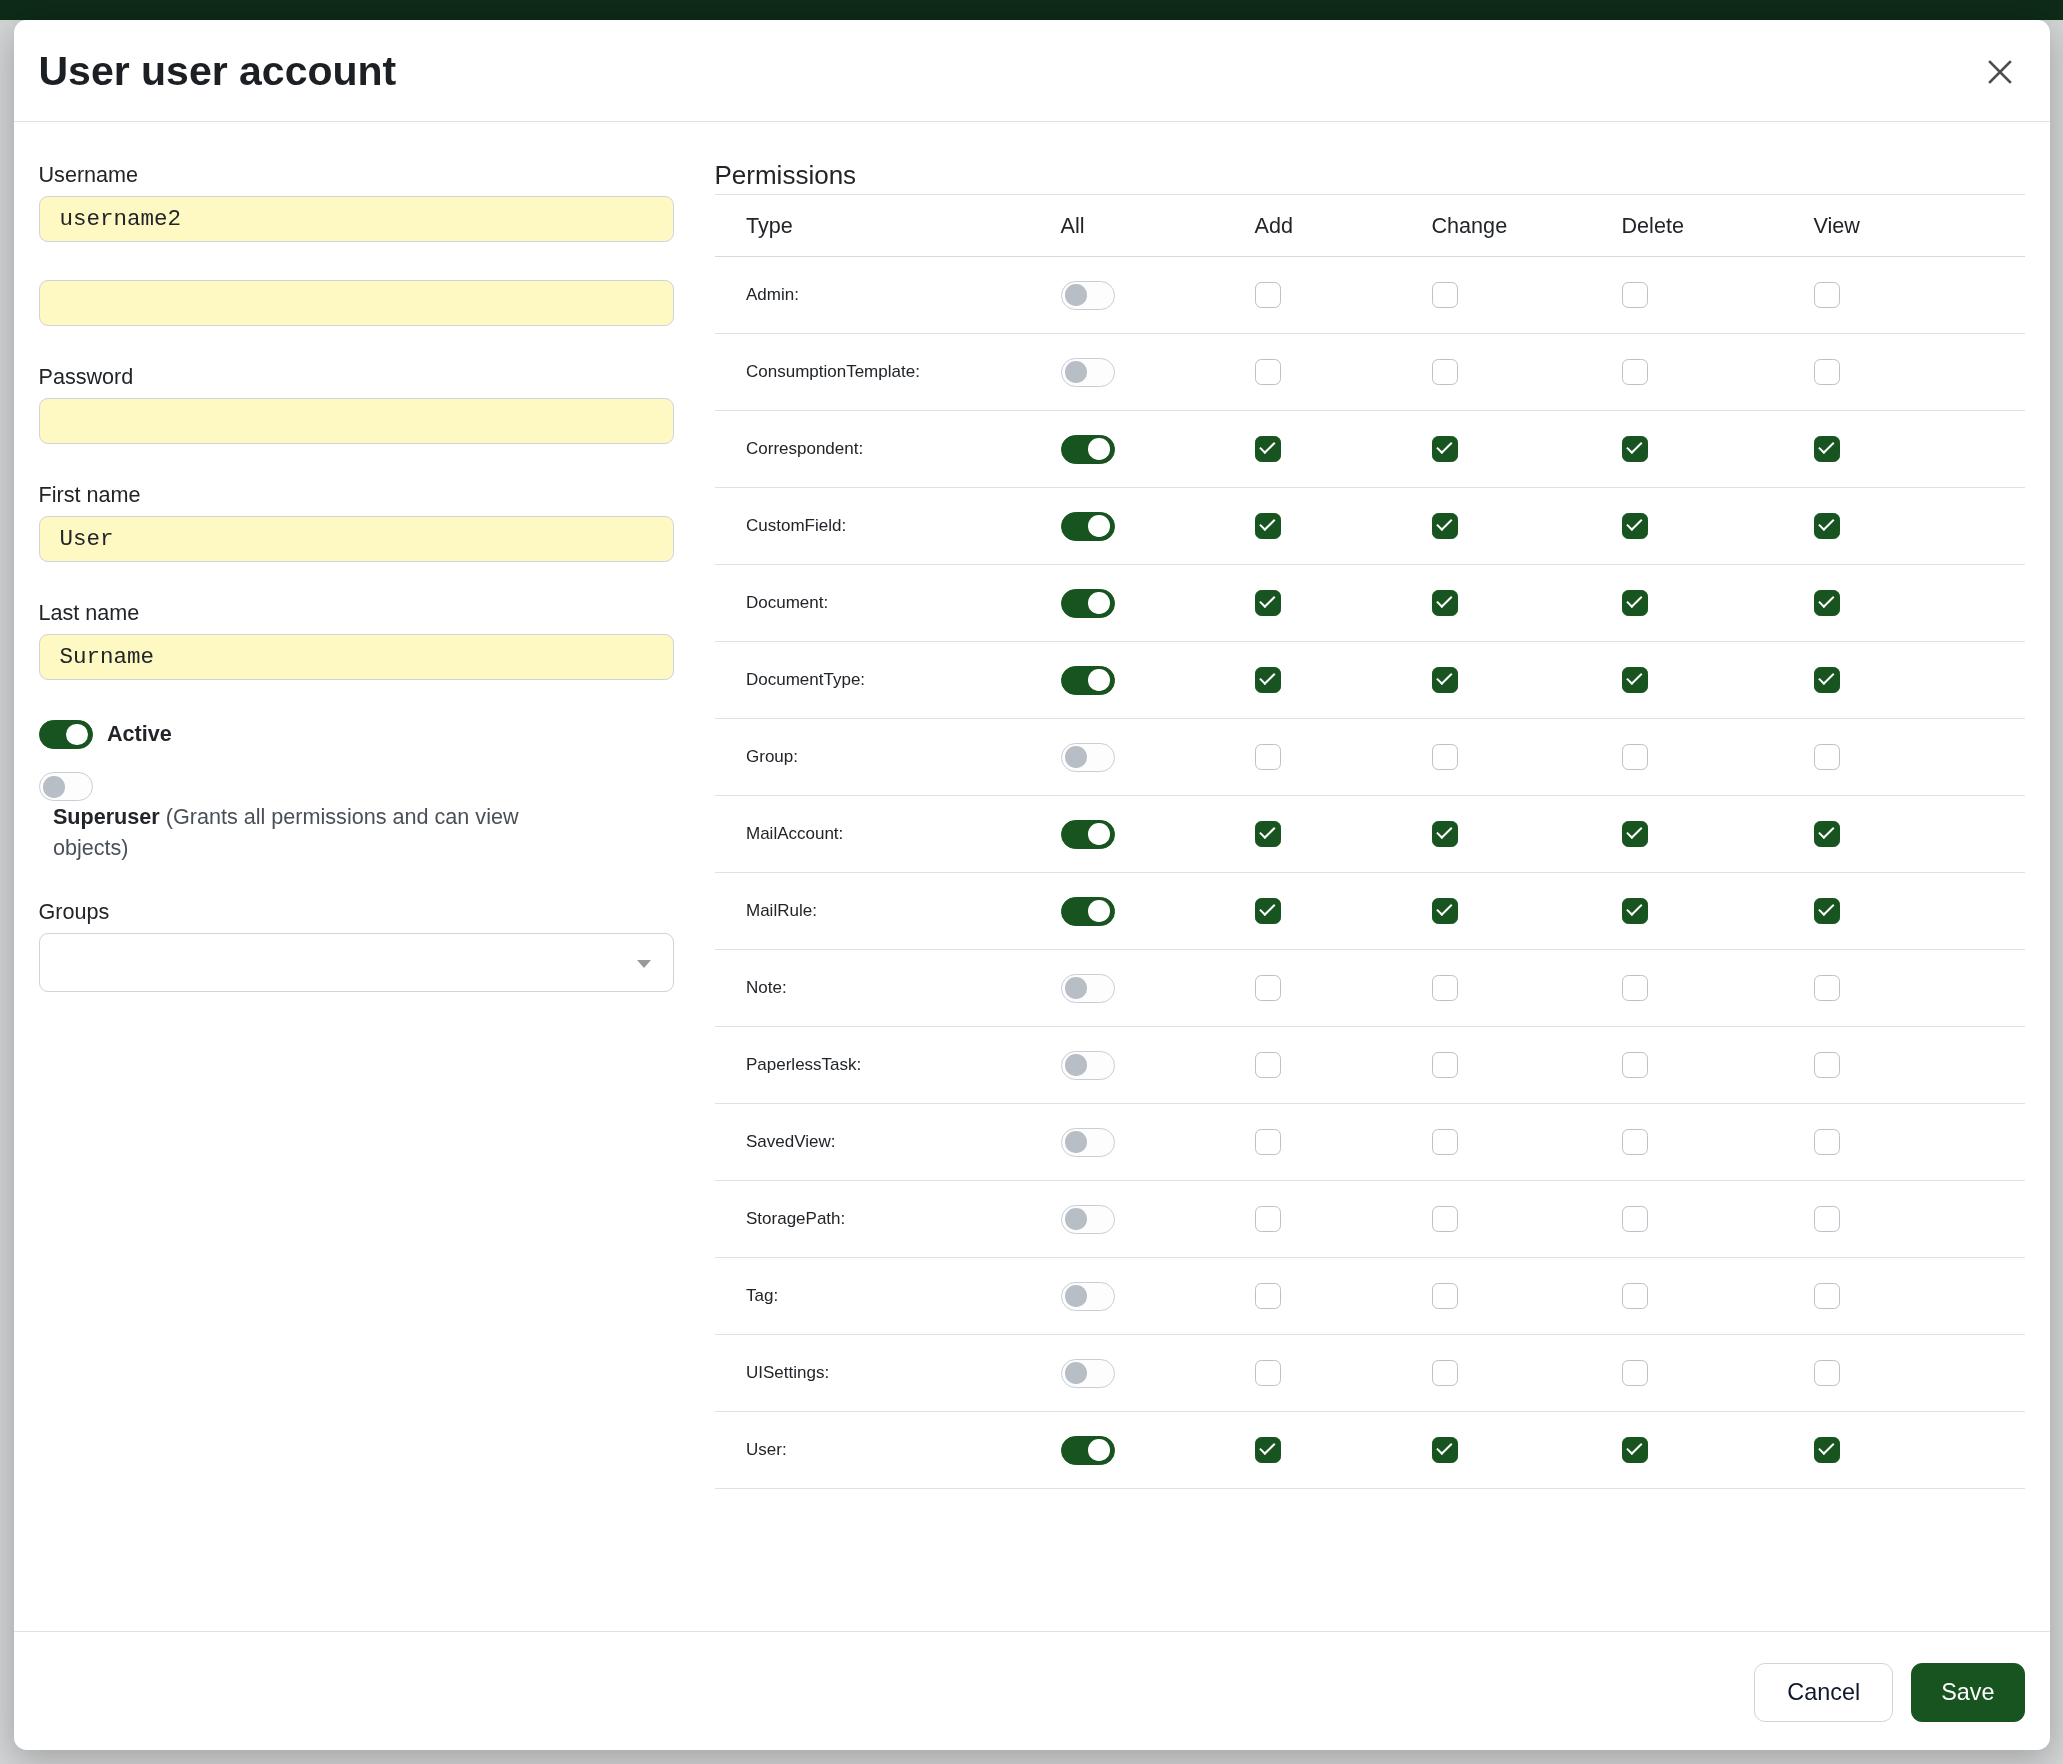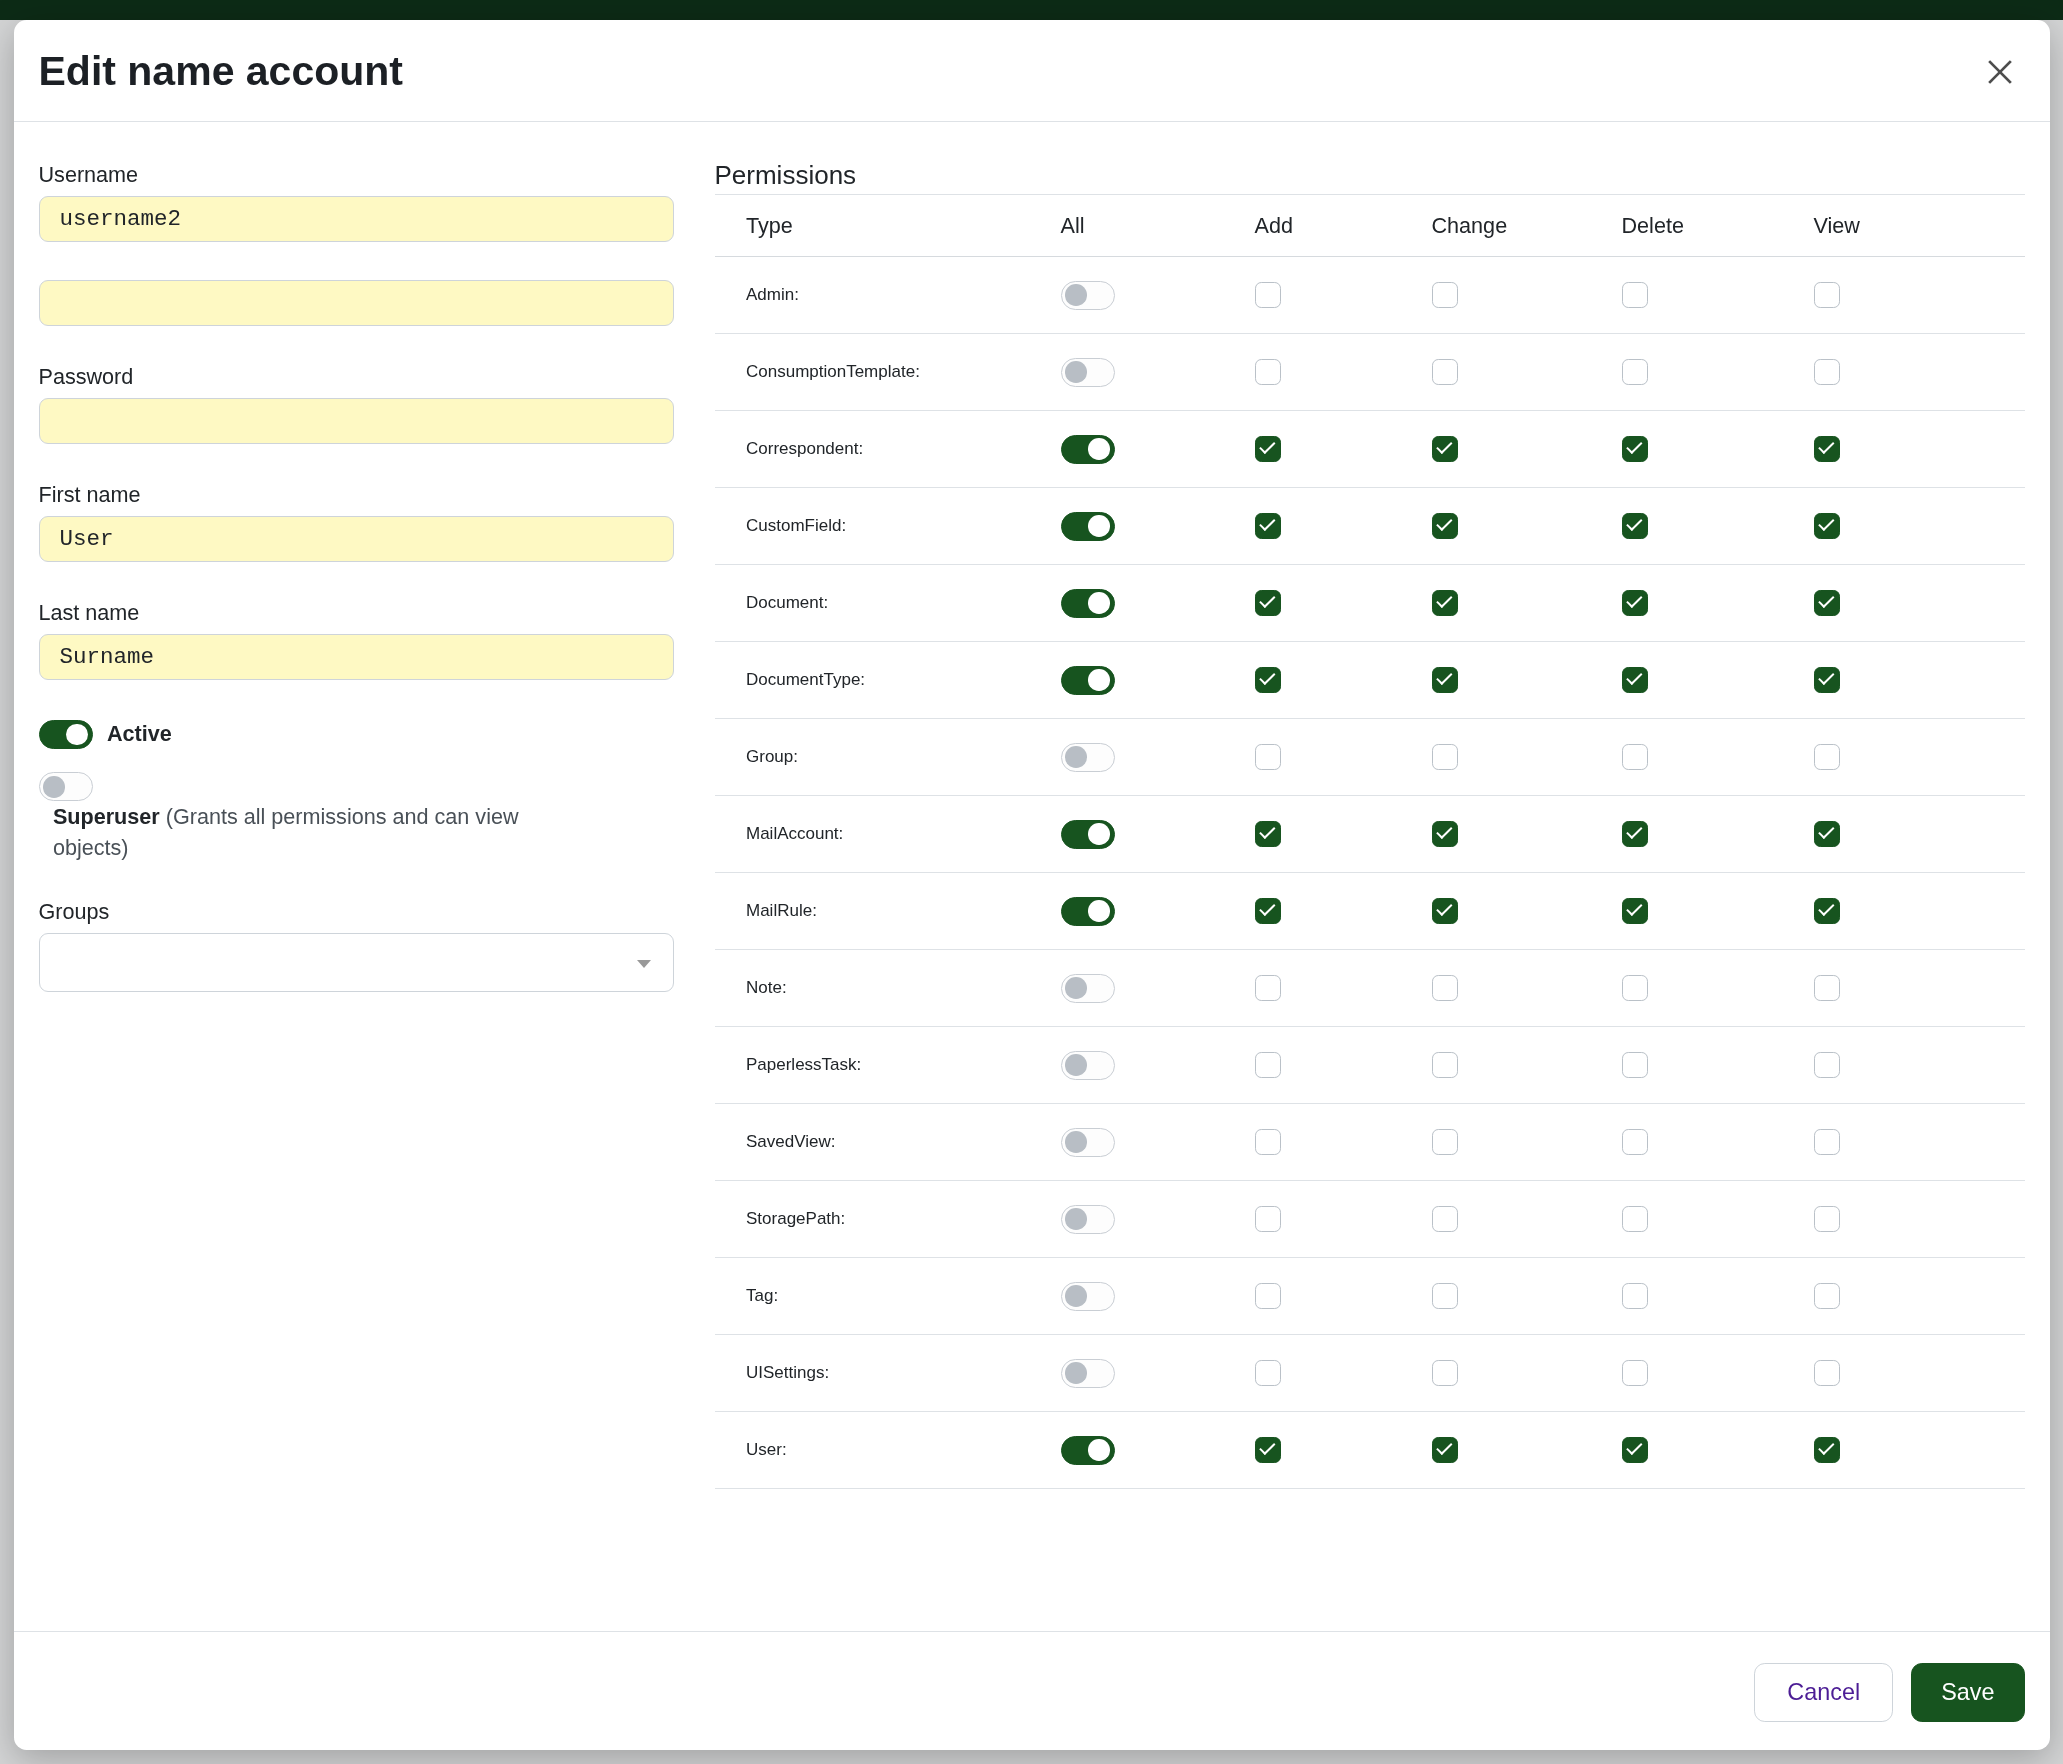--- a/index.html
+++ b/index.html
@@ -64,32 +64,32 @@
   .cb { width:26px; height:26px; border:1.8px solid #bac1c8; border-radius:6.3px;
         background:#fff; position:relative; cursor:pointer; }
   .cb.checked { background:var(--accent); border-color:var(--accent); }
   .cb.checked::after { content:""; position:absolute; left:4.5px; top:5.4px; width:12.6px; height:6.3px;
         border-left:2.7px solid #fff; border-bottom:2.7px solid #fff; transform:rotate(-45deg); }
 
   .modal-footer { border-top:0.9px solid var(--border); padding:31px 25px 28px 25px;
                   display:flex; justify-content:flex-end; align-items:center; gap:18px; }
   .btn { height:59px; border-radius:10.8px; font-family:"Liberation Sans", sans-serif;
          font-size:23.4px; cursor:pointer; }
-  .btn-cancel { background:#fff; border:0.9px solid var(--input-border); color:#4c1d95; padding:12px 32px; }
+  .btn-cancel { background:#fff; border:0.9px solid var(--input-border); color:#0f172a; padding:12px 32px; }
   .btn-save { background:var(--accent); border:0.9px solid var(--accent); color:#fff; padding:0 29px; }
 </style>
 </head>
 <body>
 
 <div class="topbar"></div>
 
 <div class="modal">
 
   <div class="modal-header">
-    <div class="modal-title">Edit name account</div>
+    <div class="modal-title">User user account</div>
     <button class="close-btn" aria-label="Close">
       <svg width="38" height="38" viewBox="0 0 42 42">
         <line x1="9" y1="9" x2="33" y2="33" stroke="#4d4d4d" stroke-width="3"></line>
         <line x1="33" y1="9" x2="9" y2="33" stroke="#4d4d4d" stroke-width="3"></line>
       </svg>
     </button>
   </div>
 
   <div class="modal-body">
 

